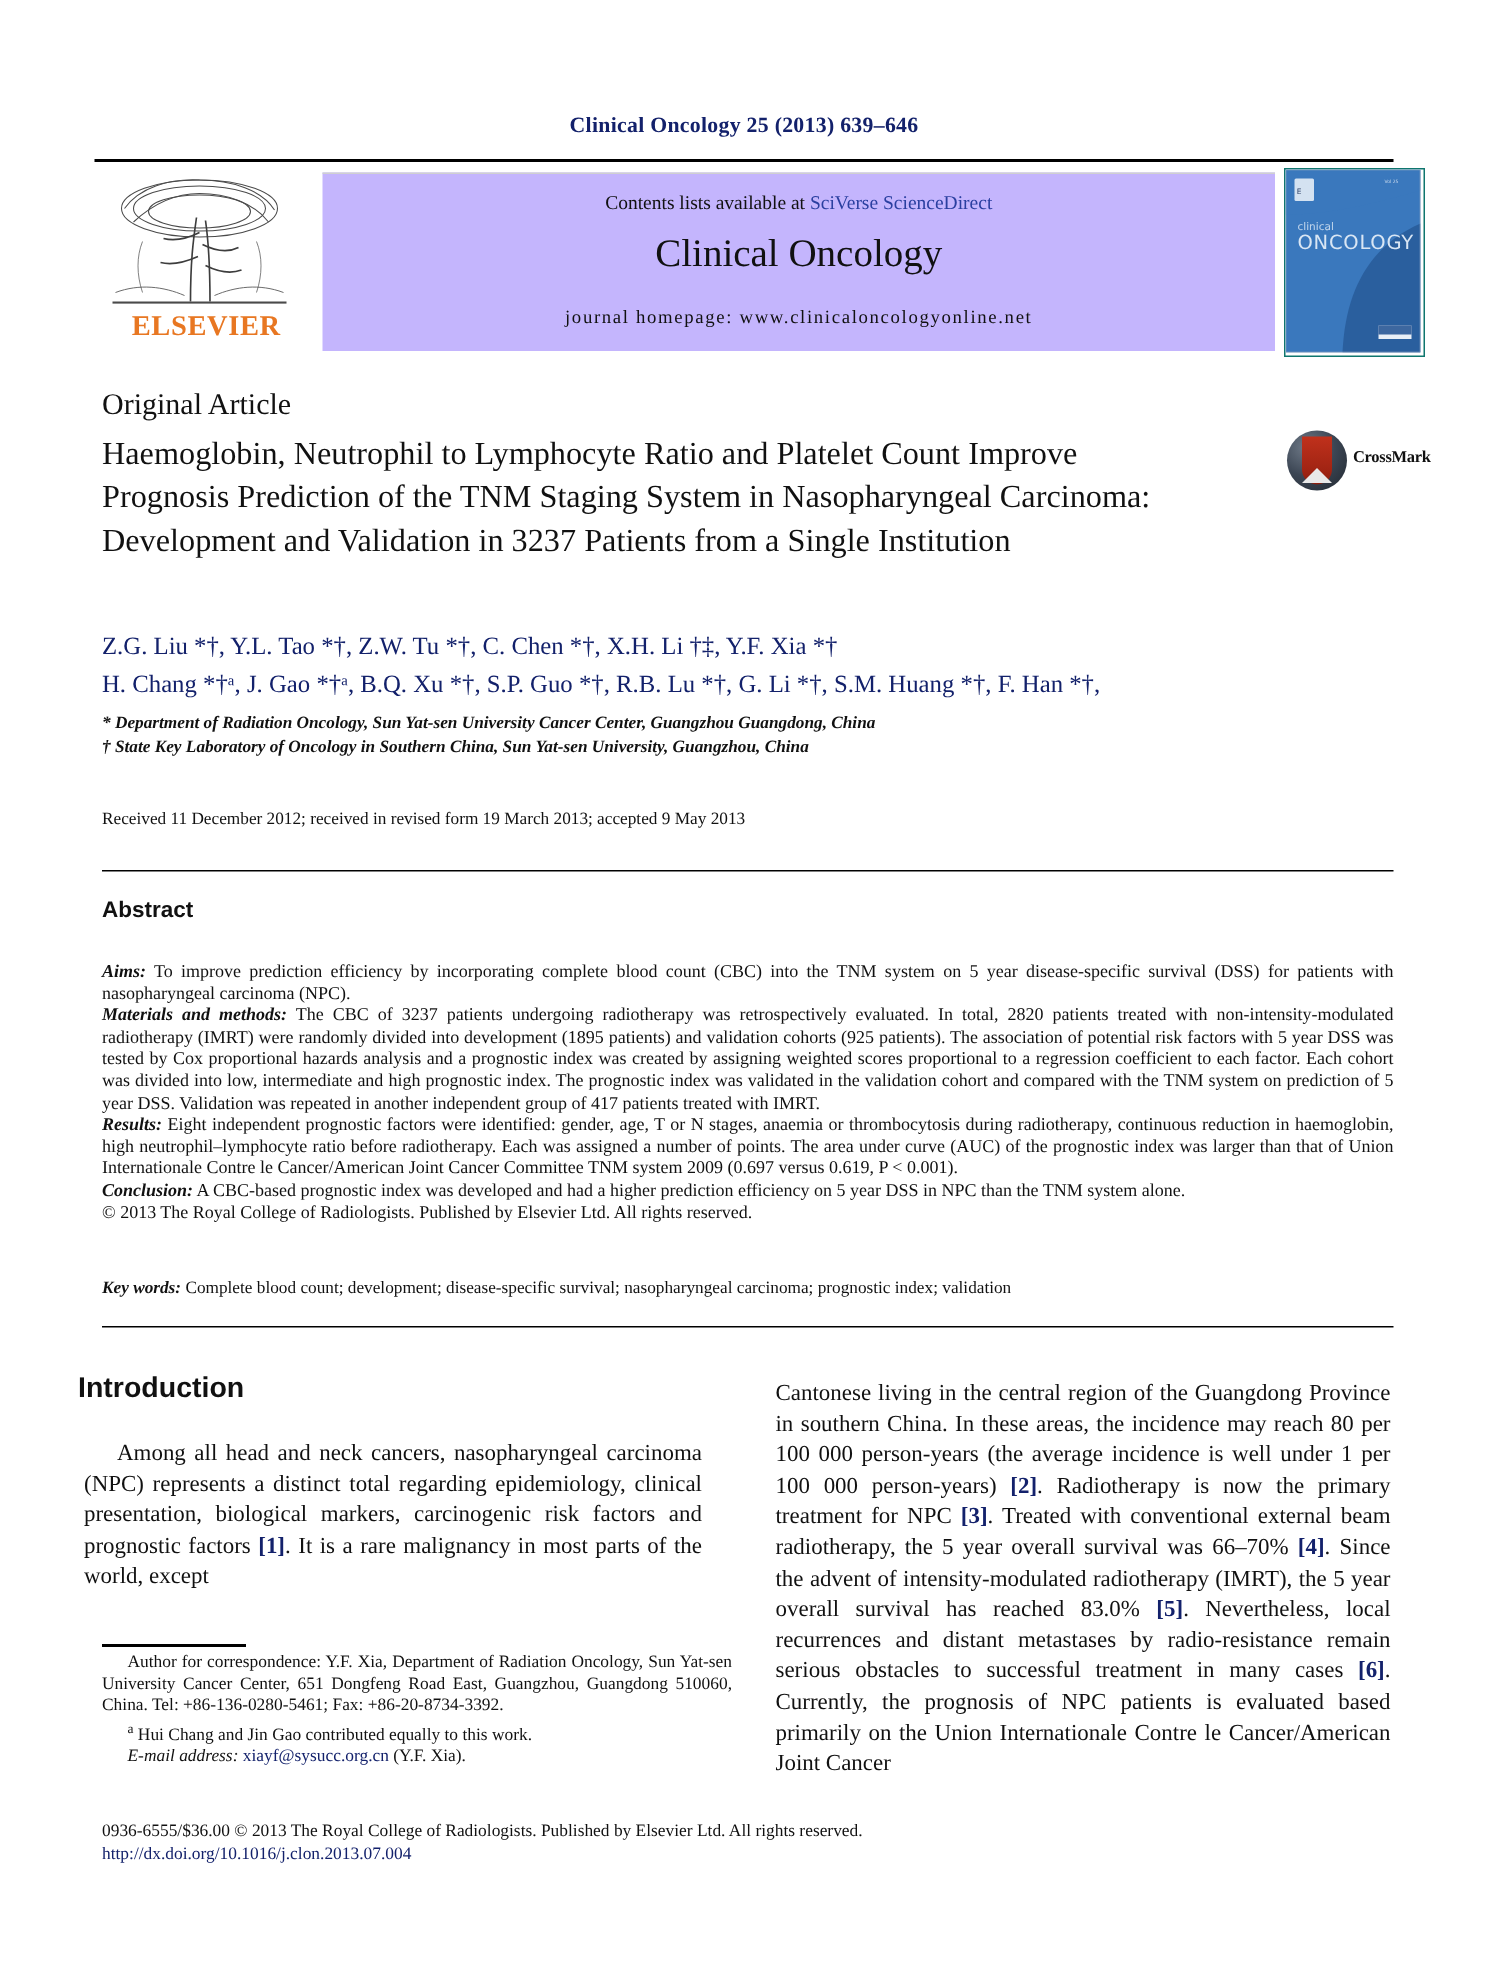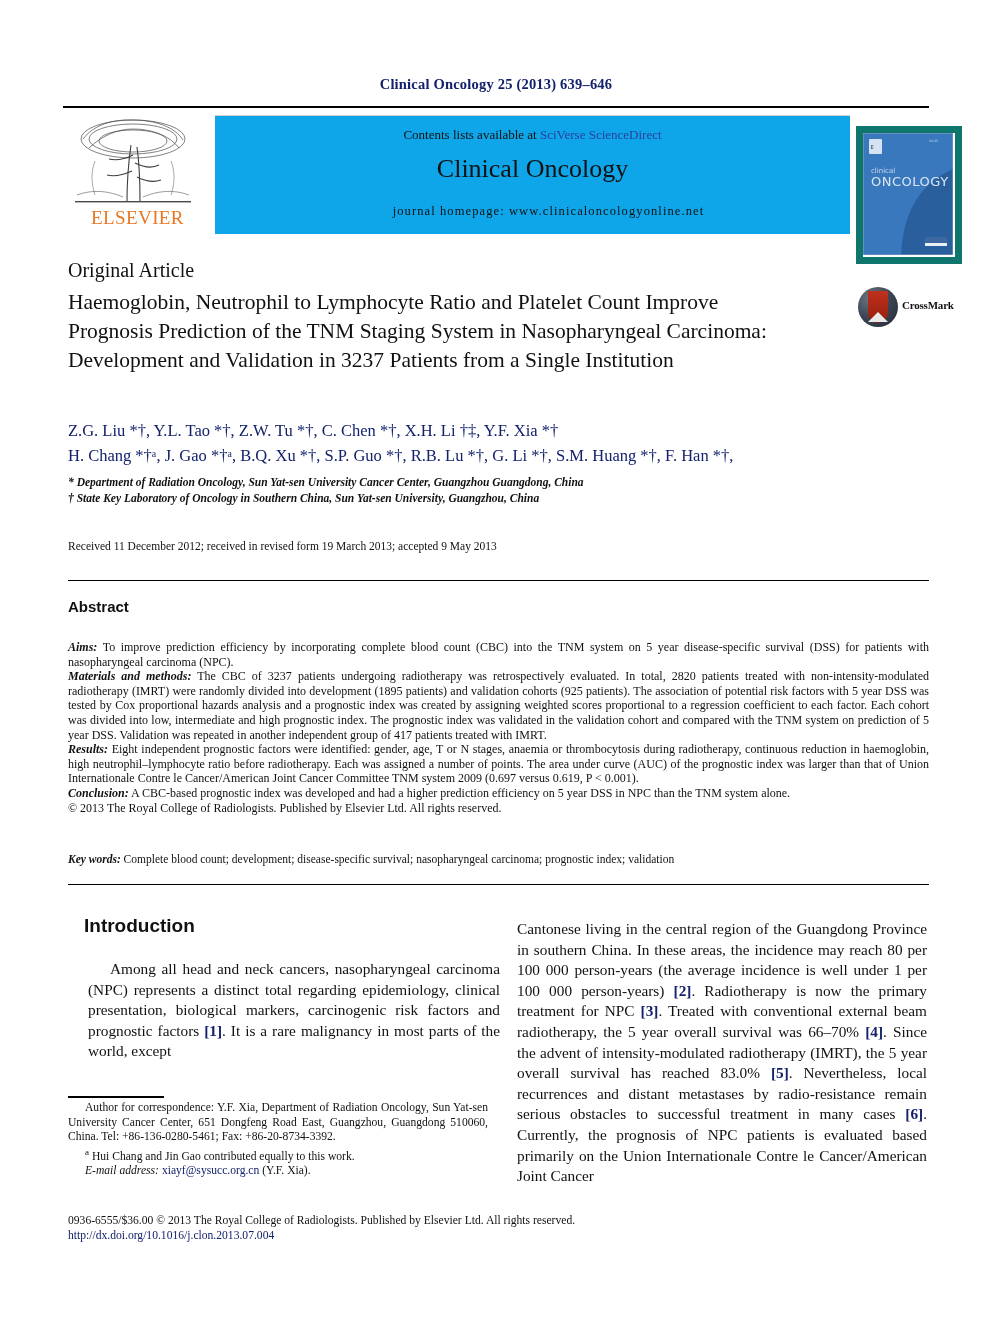--- a/index.html
+++ b/index.html
@@ -26,47 +26,47 @@
     position:absolute;left:63px;top:106px;width:866px;height:130px;
   }
   .masthead .rule-top{
     position:absolute;left:0;top:0;width:866px;height:2px;background:#000;
   }
   .mast-logo{
     position:absolute;left:2px;top:9px;width:145px;height:120px;
   }
   .mast-center{
     position:absolute;left:152px;top:9px;width:635px;height:118px;
-    background:#0ea5e9;
+    background:#c4b5fd;
     border-top:1px solid #d0d0d0;
   }
   .mast-contents{
     position:absolute;left:0;top:11px;width:635px;text-align:center;
     font-size:13px;color:#111;
   }
   .mast-contents .sd{color:#2a3fa0;}
   .mast-journal{
     position:absolute;left:0;top:38px;width:635px;text-align:center;
     font-size:26px;color:#111;
   }
   .mast-home{
     position:absolute;left:0;top:88px;width:635px;text-align:center;
-    font-size:12.5px;color:#111;letter-spacing:1.1px;padding-left:16px;
+    font-size:12.5px;color:#111;letter-spacing:1.1px;
   }
   .mast-cover{
-    position:absolute;left:793px;top:20px;width:92px;height:124px;
-    border:7px solid #0f766e;background:#ffffff;overflow:hidden;
+    position:absolute;left:793px;top:6px;width:92px;height:124px;
+    border:1px solid #0f766e;background:#ffffff;overflow:hidden;
   }
 
   
   .tree-wrap{position:absolute;left:8px;top:0;width:120px;height:92px;overflow:hidden;}
   .elsevier-word{
     position:absolute;left:0;top:92px;width:145px;text-align:center;
     font-family:"Liberation Serif", serif;
-    font-size:19px;font-weight:normal;color:#e87722;letter-spacing:.4px;
+    font-size:19px;font-weight:bold;color:#e87722;letter-spacing:.4px;
   }
 
   
   .artkind{
     position:absolute;left:68px;top:259px;
     font-size:20px;color:#111;
   }
   .title{
     position:absolute;left:68px;top:288px;width:700px;
     font-size:21.5px;line-height:29px;color:#111;
@@ -122,21 +122,21 @@
   .abs-body p{margin:0 0 0 0;}
   .abs-body .lbl{font-style:italic;font-weight:bold;}
   .keywords{
     position:absolute;left:68px;top:853px;width:861px;
     font-size:11.5px;color:#111;
   }
   .keywords .lbl{font-style:italic;font-weight:bold;text-align:center;}
 
   
   .col-left{
-    position:absolute;left:84px;top:915px;width:420px;
+    position:absolute;left:52px;top:915px;width:420px;
   }
   .col-right{
     position:absolute;left:513px;top:915px;width:418px;
   }
   .sec-head{
     font-family:"Liberation Sans", sans-serif;
     font-size:19px;font-weight:bold;color:#111;
     margin:0 0 22px 0;
   }
   .body-p{

